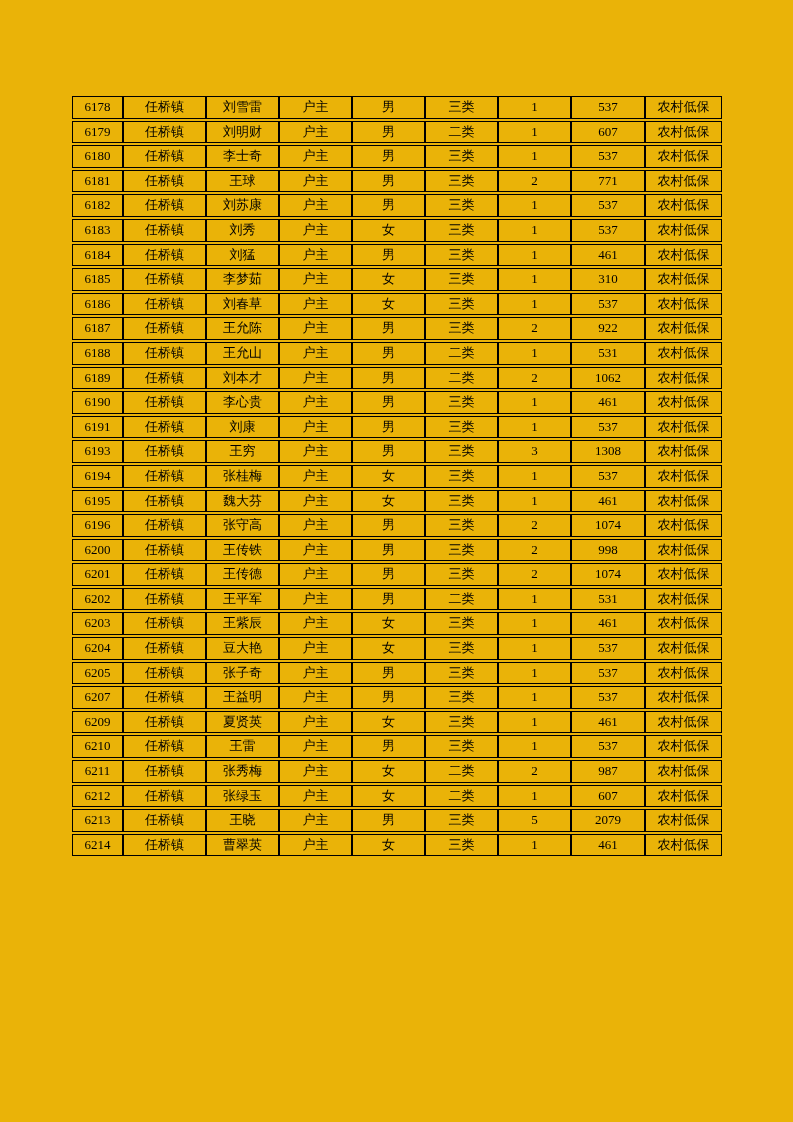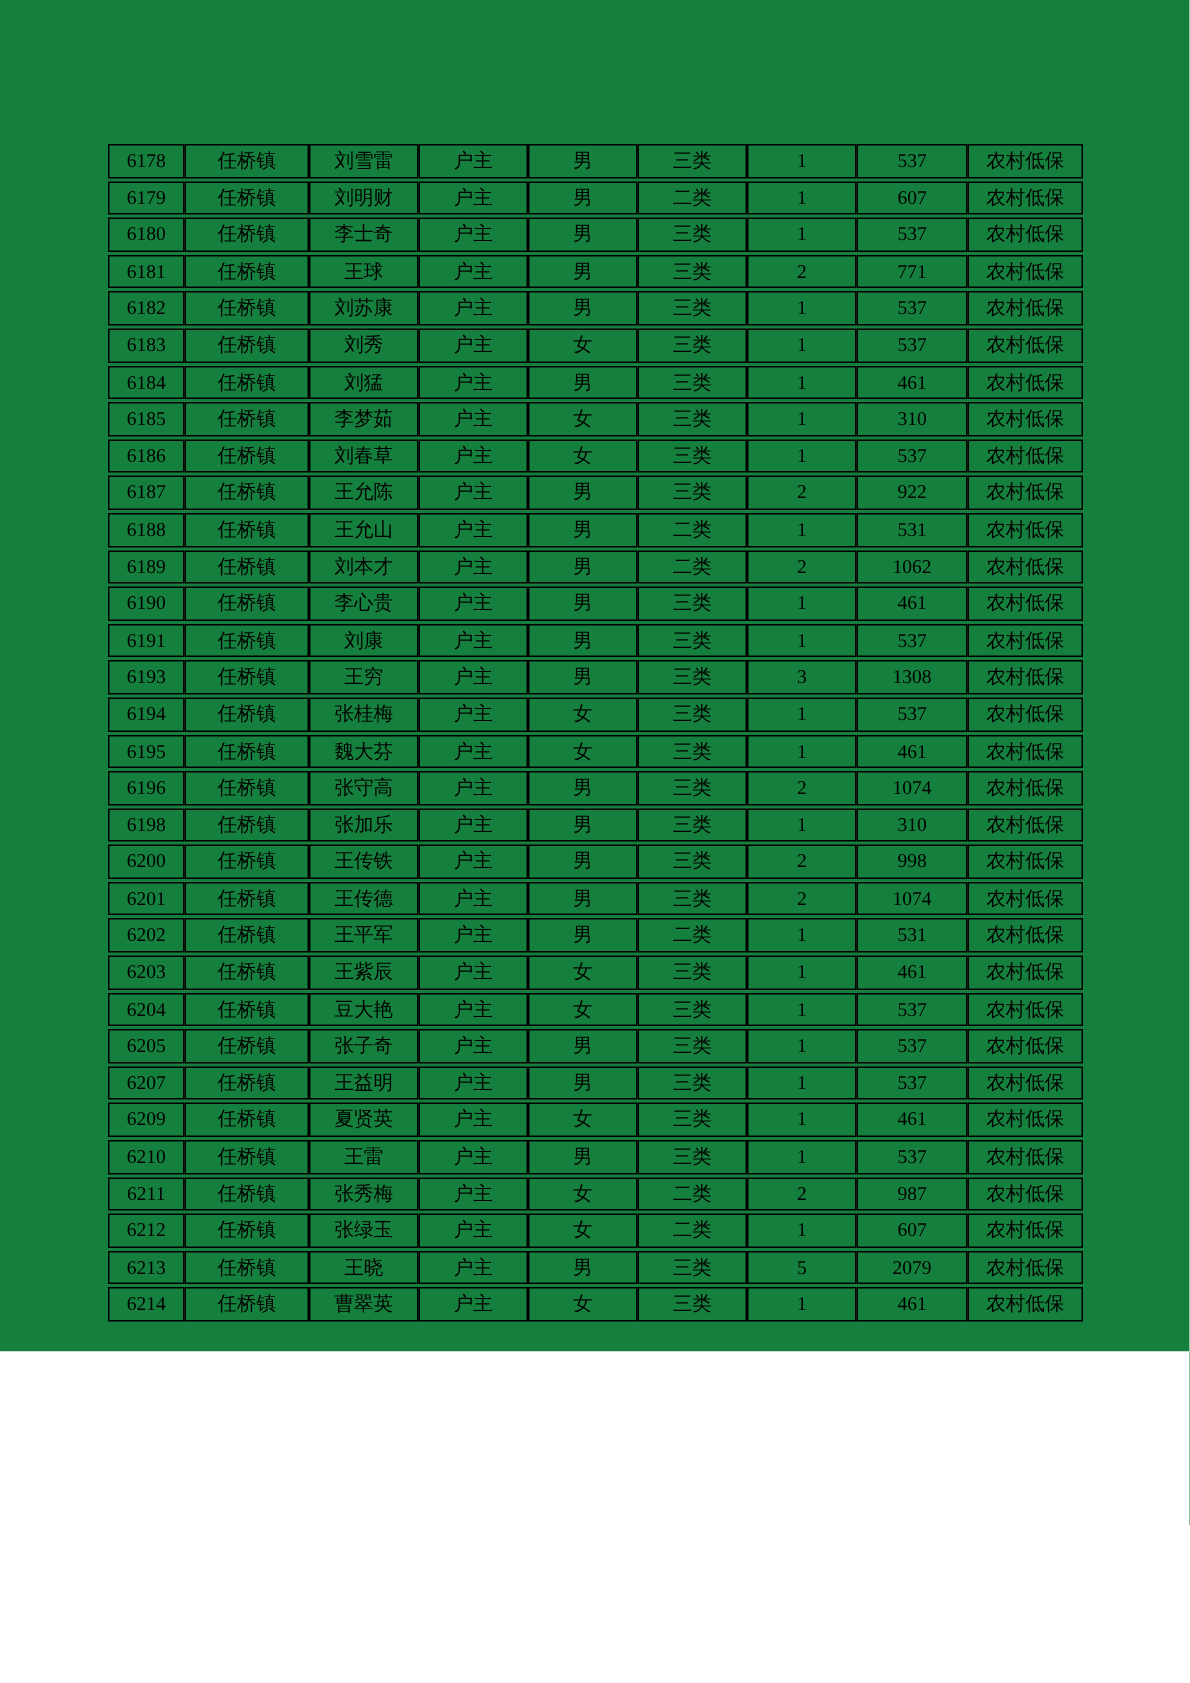--- a/index.html
+++ b/index.html
@@ -1,20 +1,20 @@
 <!DOCTYPE html>
 <html><head>
 <meta charset="utf-8">
 <style>
   html, body { margin: 0; padding: 0; background: #ffffff; }
   .page {
     position: relative;
     width: 793px;
-    height: 901px;
-    background: #15803d;
+    height: 1122px;
+    background: #eab308;
     font-family: "Liberation Serif", "DejaVu Serif", serif;
     overflow: hidden;
   }
   table.roster {
     position: absolute;
     left: 72px;
     top: 94px;
     width: 650px;
     border-collapse: separate;
     border-spacing: 0 2px;
@@ -242,31 +242,20 @@
           <td>任桥镇</td>
           <td>张守高</td>
           <td>户主</td>
           <td>男</td>
           <td>三类</td>
           <td>2</td>
           <td>1074</td>
           <td>农村低保</td>
         </tr>
         <tr>
-          <td>6198</td>
-          <td>任桥镇</td>
-          <td>张加乐</td>
-          <td>户主</td>
-          <td>男</td>
-          <td>三类</td>
-          <td>1</td>
-          <td>310</td>
-          <td>农村低保</td>
-        </tr>
-        <tr>
           <td>6200</td>
           <td>任桥镇</td>
           <td>王传铁</td>
           <td>户主</td>
           <td>男</td>
           <td>三类</td>
           <td>2</td>
           <td>998</td>
           <td>农村低保</td>
         </tr>

